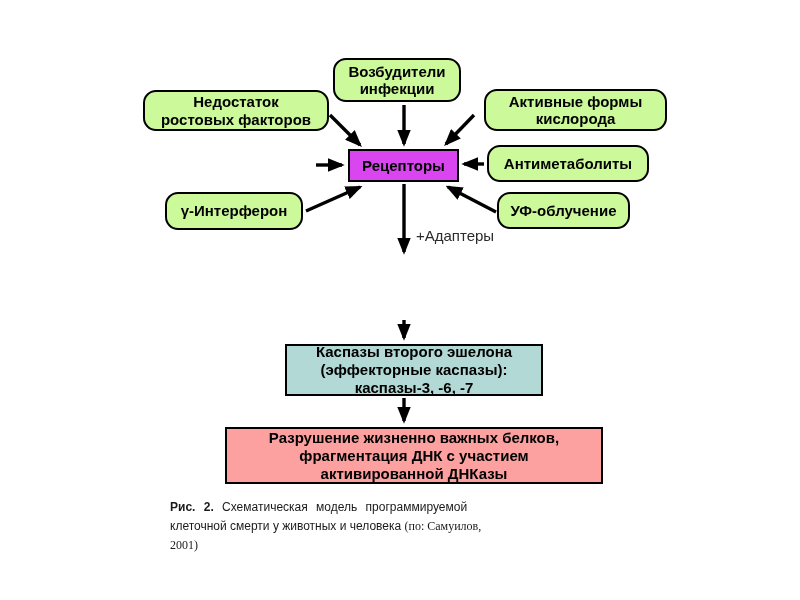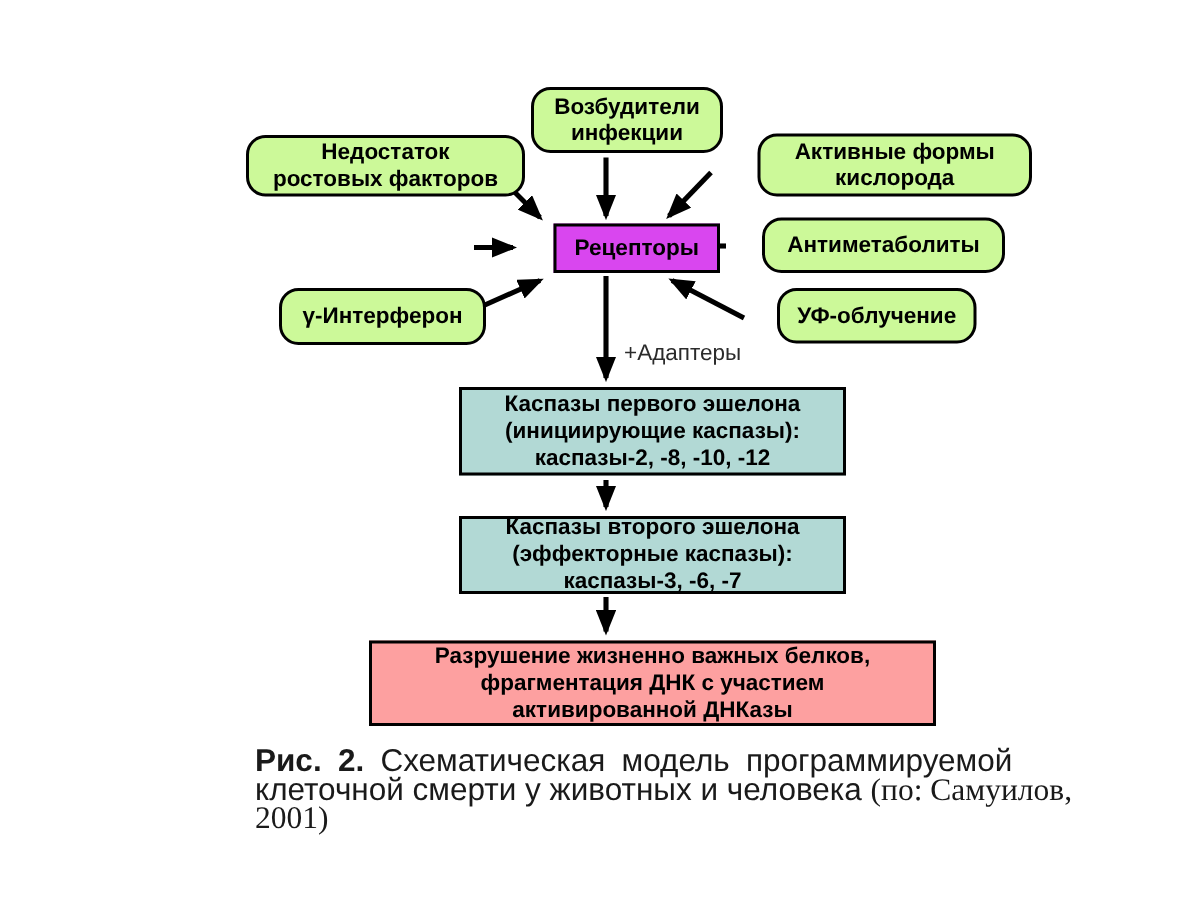--- a/index.html
+++ b/index.html
@@ -28,21 +28,20 @@
     display: flex;
     align-items: center;
     justify-content: center;
     text-align: center;
     white-space: pre-line;
     font-weight: bold;
     font-size: 15px;
     line-height: 1.16;
     border: 2px solid #000;
     padding: 2px 11px;
-    margin-left: 21px;
   }
   .green {
     background: #ccf999;
     border-radius: 13px;
   }
   .orange {
     background: #d946ef;
   }
   .blue {
     background: #b2d9d5;
@@ -68,21 +67,21 @@
   .adapters-label {
     position: absolute;
     left: 416px; top: 227px;
     font-size: 15px;
     color: #2b2b2b;
   }
   .caption {
     position: absolute;
     left: 170px; top: 498px;
     width: 424px;
-    font-size: 21px;
+    font-size: 12px;
     line-height: 19px;
     color: #1a1a1a;
   }
   .cap-line { white-space: nowrap; }
   .cap-line.first { word-spacing: 5px; }
   .caption b { font-weight: bold; }
   .serif { font-family: "Liberation Serif", "DejaVu Serif", serif; }
 </style>
 </head>
 <body>
@@ -122,23 +121,20 @@
   <div class="box orange n-receptors">Рецепторы</div>
 
   <div class="box green n-antimeta">Антиметаболиты</div>
 
   <div class="box green n-interferon">γ-Интерферон</div>
 
   <div class="box green n-uv">УФ-облучение</div>
 
   <div class="adapters-label">+Адаптеры</div>
 
-  <div class="box blue n-caspase1">Каспазы первого эшелона
-(инициирующие каспазы):
-каспазы-2, -8, -10, -12</div>
 
   <div class="box blue n-caspase2">Каспазы второго эшелона
 (эффекторные каспазы):
 каспазы-3, -6, -7</div>
 
   <div class="box pink n-destruction">Разрушение жизненно важных белков,
 фрагментация ДНК с участием
 активированной ДНКазы</div>
 
   <div class="caption">

